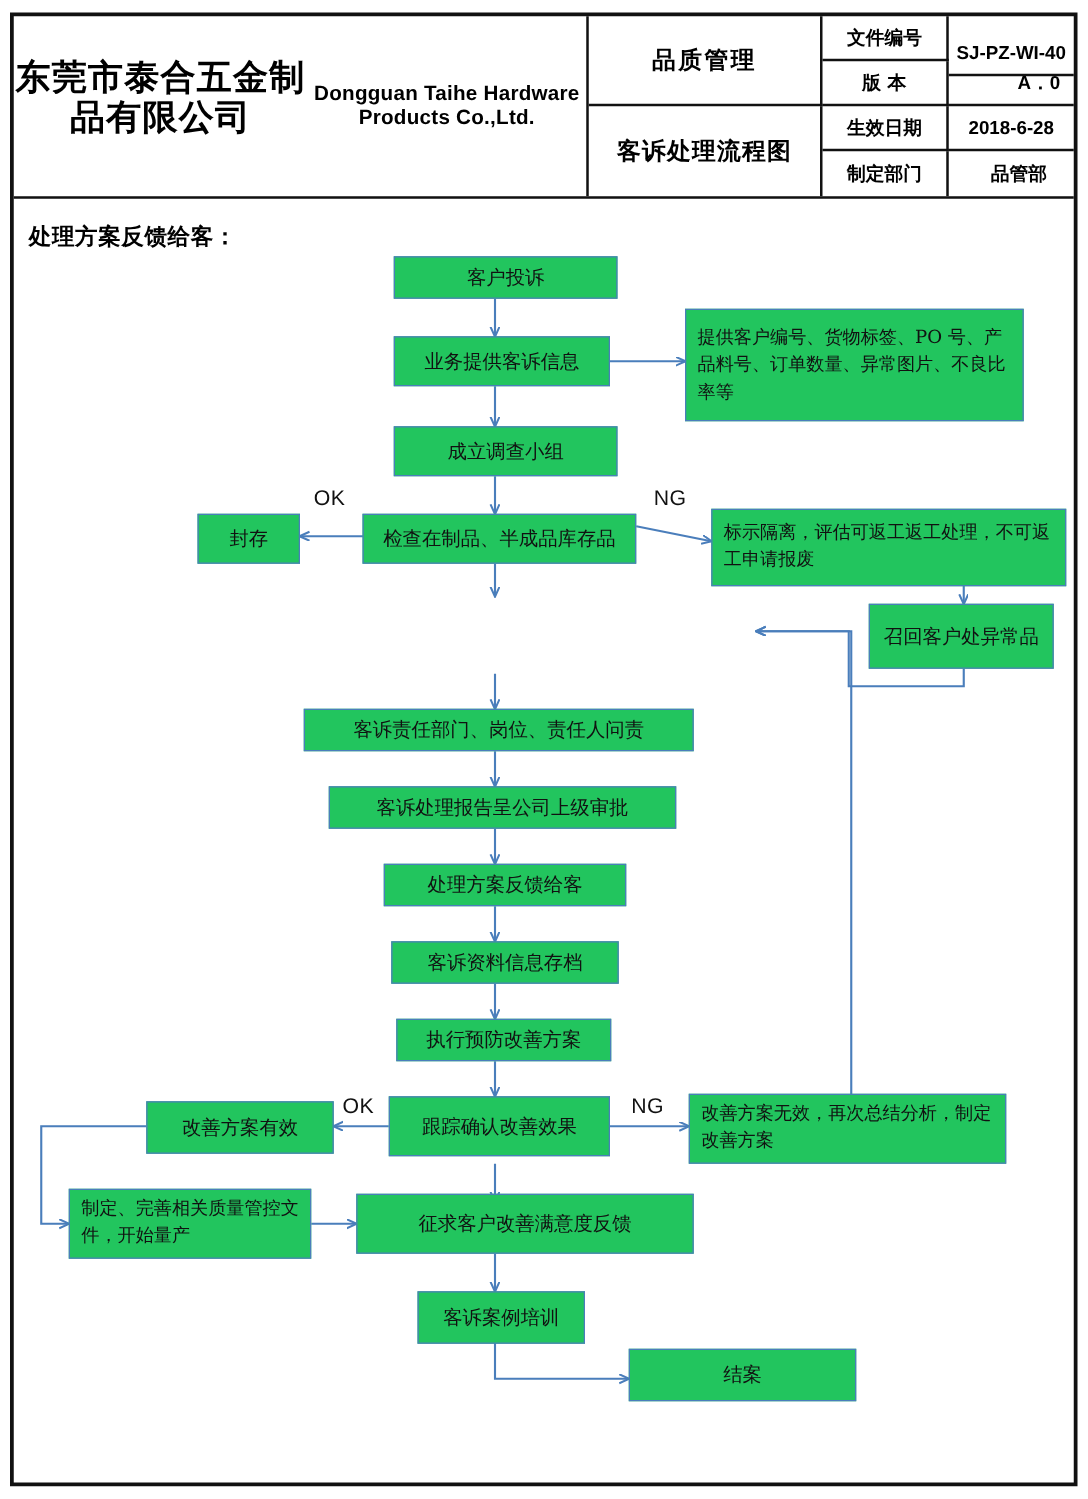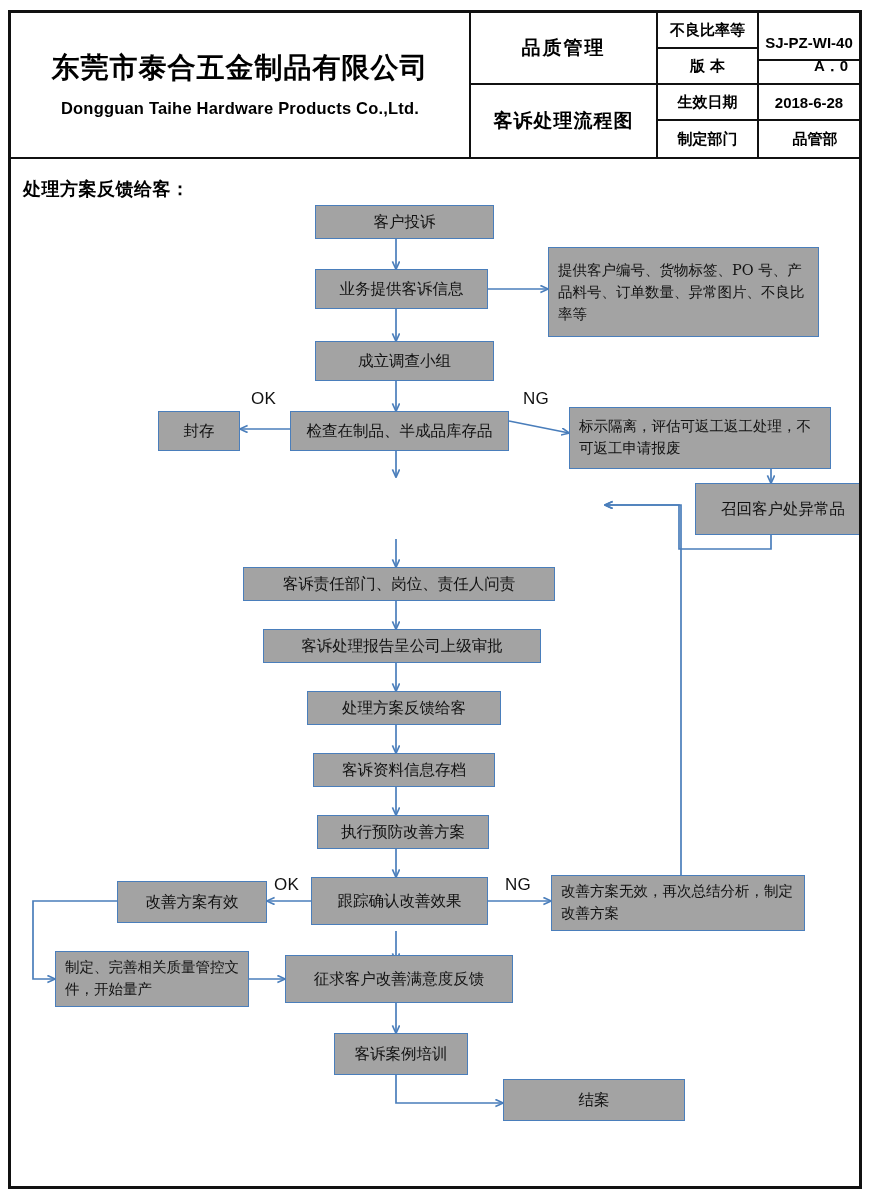--- a/index.html
+++ b/index.html
@@ -26,21 +26,21 @@
   #header-table{
     position:absolute;left:0;top:0;
     width:848px;height:146px;
     box-sizing:border-box;
     border-bottom:2px solid #111;
   }
   .hcell{position:absolute;box-sizing:border-box;display:flex;align-items:center;justify-content:center;text-align:center;}
   #h-company{
     left:0;top:0;width:460px;height:144px;
     border-right:2px solid #111;
-    flex-direction:column;
+    flex-direction:row;
   }
   #company-cn{
     font-size:28px;font-weight:bold;letter-spacing:1px;
     font-family:"DejaVu Sans","Liberation Sans",sans-serif;
     line-height:1.15;margin-bottom:14px;
   }
   #company-en{
     font-size:16.5px;font-weight:bold;letter-spacing:0.2px;
     font-family:"Liberation Sans",sans-serif;
   }
@@ -77,21 +77,21 @@
   }
   
   #flow{
     position:absolute;left:0;top:146px;
     width:848px;height:1027px;
     overflow:hidden;
   }
   .node{
     position:absolute;box-sizing:border-box;
     border:1.6px solid #4a7ebb;
-    background:#a3a3a3;
+    background:#22c55e;
     display:flex;align-items:center;
     font-family:"DejaVu Serif","Liberation Serif",serif;
     font-size:15.5px;color:#111;
     line-height:1.45;
     z-index:4;
   }
   .node.c{justify-content:center;text-align:center;}
   .node.l{justify-content:flex-start;text-align:left;padding-left:9px;padding-right:6px;}
   .lbl{
     position:absolute;
@@ -111,21 +111,21 @@
   <div id="header-table">
 
     <div class="hcell" id="h-company">
       <div id="company-cn">东莞市泰合五金制品有限公司</div>
       <div id="company-en">Dongguan Taihe Hardware Products Co.,Ltd.</div>
     </div>
 
     <div class="hcell" id="h-cat">品质管理</div>
     <div class="hcell" id="h-doctitle">客诉处理流程图</div>
 
-    <div class="hcell hlab" style="left:647px;top:0;">不良比率等</div>
+    <div class="hcell hlab" style="left:647px;top:0;">文件编号</div>
     <div class="hcell hval" style="left:748px;top:12px;">SJ-PZ-WI-40</div>
 
     <div class="hcell hlab" style="left:647px;top:36px;">版    本</div>
     <div class="hcell hval" style="left:748px;top:36px;padding-left:44px;">A．0</div>
 
     <div class="hcell hlab" style="left:647px;top:72px;">生效日期</div>
     <div class="hcell hval" style="left:748px;top:72px;">2018-6-28</div>
 
     <div class="hcell hlab last" style="left:647px;top:108px;">制定部门</div>
     <div class="hcell hval last" style="left:754px;top:108px;">品管部</div>
@@ -196,44 +196,44 @@
     <div class="node c" style="left:304px;top:110px;width:173px;height:40px;">业务提供客诉信息</div>
 
     <div class="node l" style="left:537px;top:88px;width:271px;height:90px;font-size:14.5px;line-height:1.52;">提供客户编号、货物标签、PO 号、产品料号、订单数量、异常图片、不良比率等</div>
 
     <div class="node c" style="left:304px;top:182px;width:179px;height:40px;">成立调查小组</div>
 
     <div class="node c" style="left:279px;top:252px;width:219px;height:40px;">检查在制品、半成品库存品</div>
 
     <div class="node c" style="left:147px;top:252px;width:82px;height:40px;">封存</div>
 
-    <div class="node l" style="left:558px;top:248px;width:262px;height:62px;font-size:14.5px;line-height:1.5;">标示隔离，评估可返工返工处理，不可返工申请报废</div>
-
-    <div class="node c" style="left:684px;top:324px;width:176px;height:52px;">召回客户处异常品</div>
+    <div class="node l" style="left:558px;top:248px;width:284px;height:62px;font-size:14.5px;line-height:1.5;">标示隔离，评估可返工返工处理，不可返工申请报废</div>
+
+    <div class="node c" style="left:684px;top:324px;width:148px;height:52px;">召回客户处异常品</div>
 
 
     <div class="node c" style="left:232px;top:408px;width:312px;height:34px;">客诉责任部门、岗位、责任人问责</div>
 
     <div class="node c" style="left:252px;top:470px;width:278px;height:34px;">客诉处理报告呈公司上级审批</div>
 
     <div class="node c" style="left:296px;top:532px;width:194px;height:34px;">处理方案反馈给客</div>
 
     <div class="node c" style="left:302px;top:594px;width:182px;height:34px;">客诉资料信息存档</div>
 
     <div class="node c" style="left:306px;top:656px;width:172px;height:34px;">执行预防改善方案</div>
 
     <div class="node c" style="left:300px;top:718px;width:177px;height:48px;">跟踪确认改善效果</div>
 
     <div class="node c" style="left:106px;top:722px;width:150px;height:42px;">改善方案有效</div>
 
     <div class="node l" style="left:540px;top:716px;width:254px;height:56px;font-size:14.5px;line-height:1.5;">改善方案无效，再次总结分析，制定改善方案</div>
 
     <div class="node l" style="left:44px;top:792px;width:194px;height:56px;font-size:14.5px;line-height:1.5;">制定、完善相关质量管控文件，开始量产</div>
 
-    <div class="node c" style="left:274px;top:796px;width:228px;height:48px;">征求客户改善满意度反馈</div>
+    <div class="node c" style="left:274px;top:796px;width:270px;height:48px;">征求客户改善满意度反馈</div>
 
     <div class="node c" style="left:323px;top:874px;width:134px;height:42px;">客诉案例培训</div>
 
     <div class="node c" style="left:492px;top:920px;width:182px;height:42px;">结案</div>
 
     <div class="lbl" style="left:240px;top:230px;">OK</div>
     <div class="lbl" style="left:512px;top:230px;">NG</div>
     <div class="lbl" style="left:263px;top:716px;">OK</div>
     <div class="lbl" style="left:494px;top:716px;">NG</div>
 

